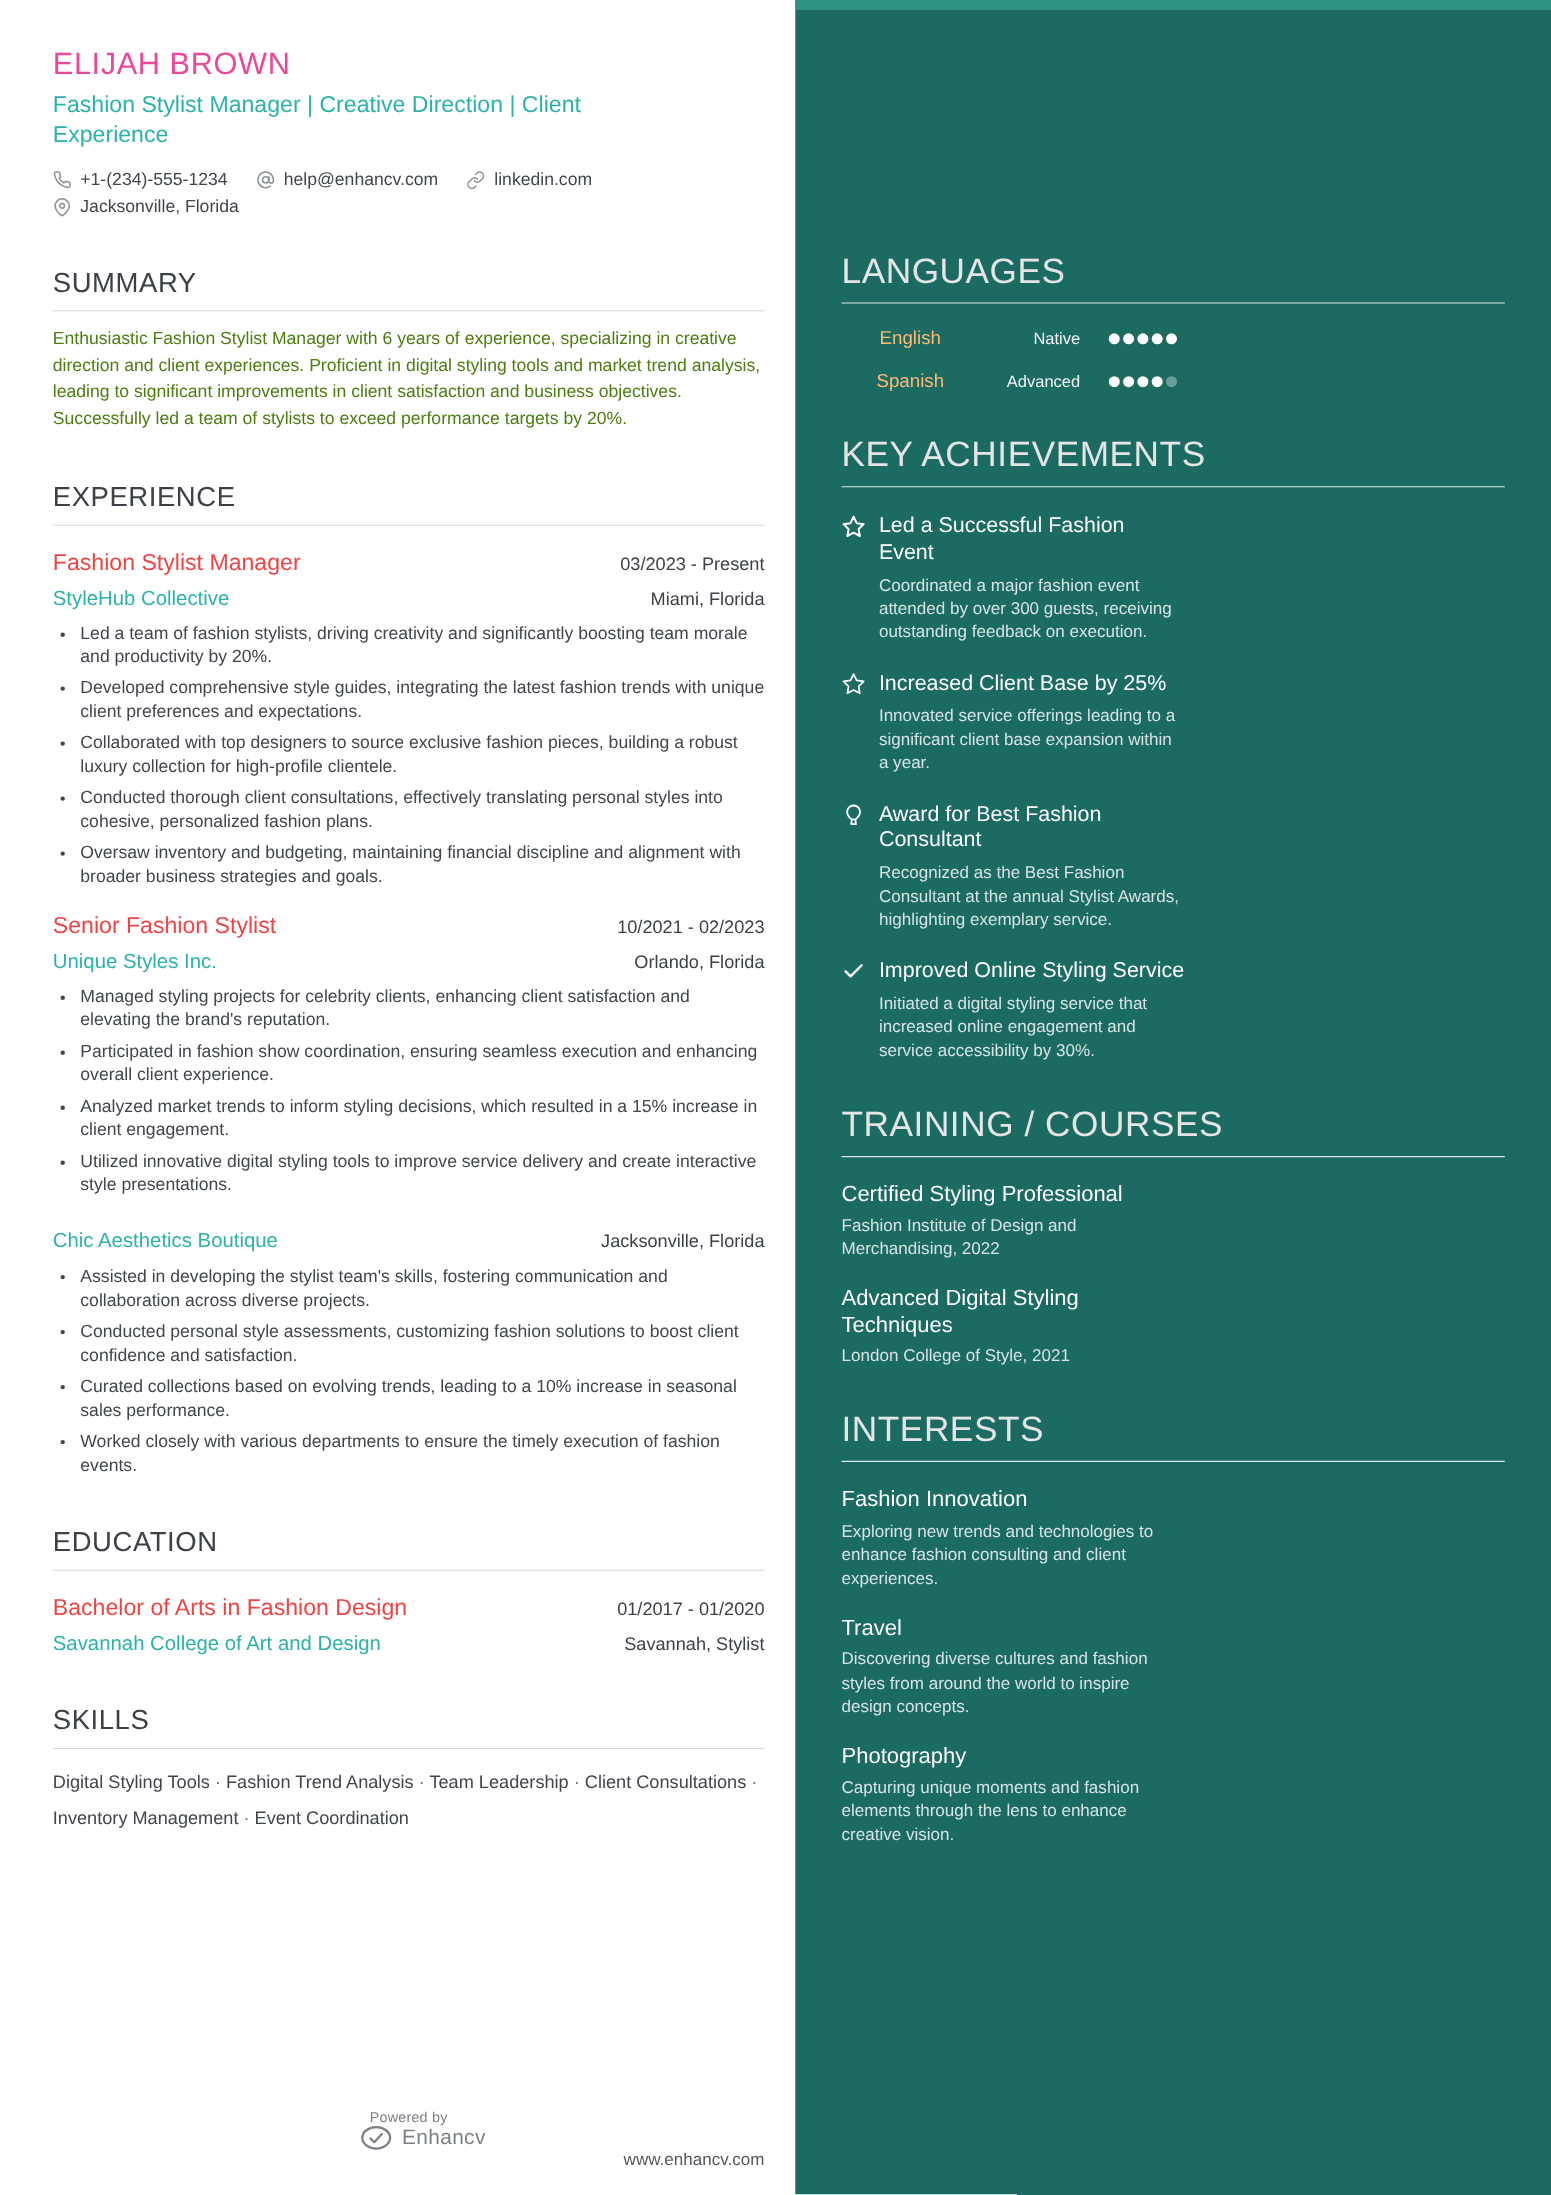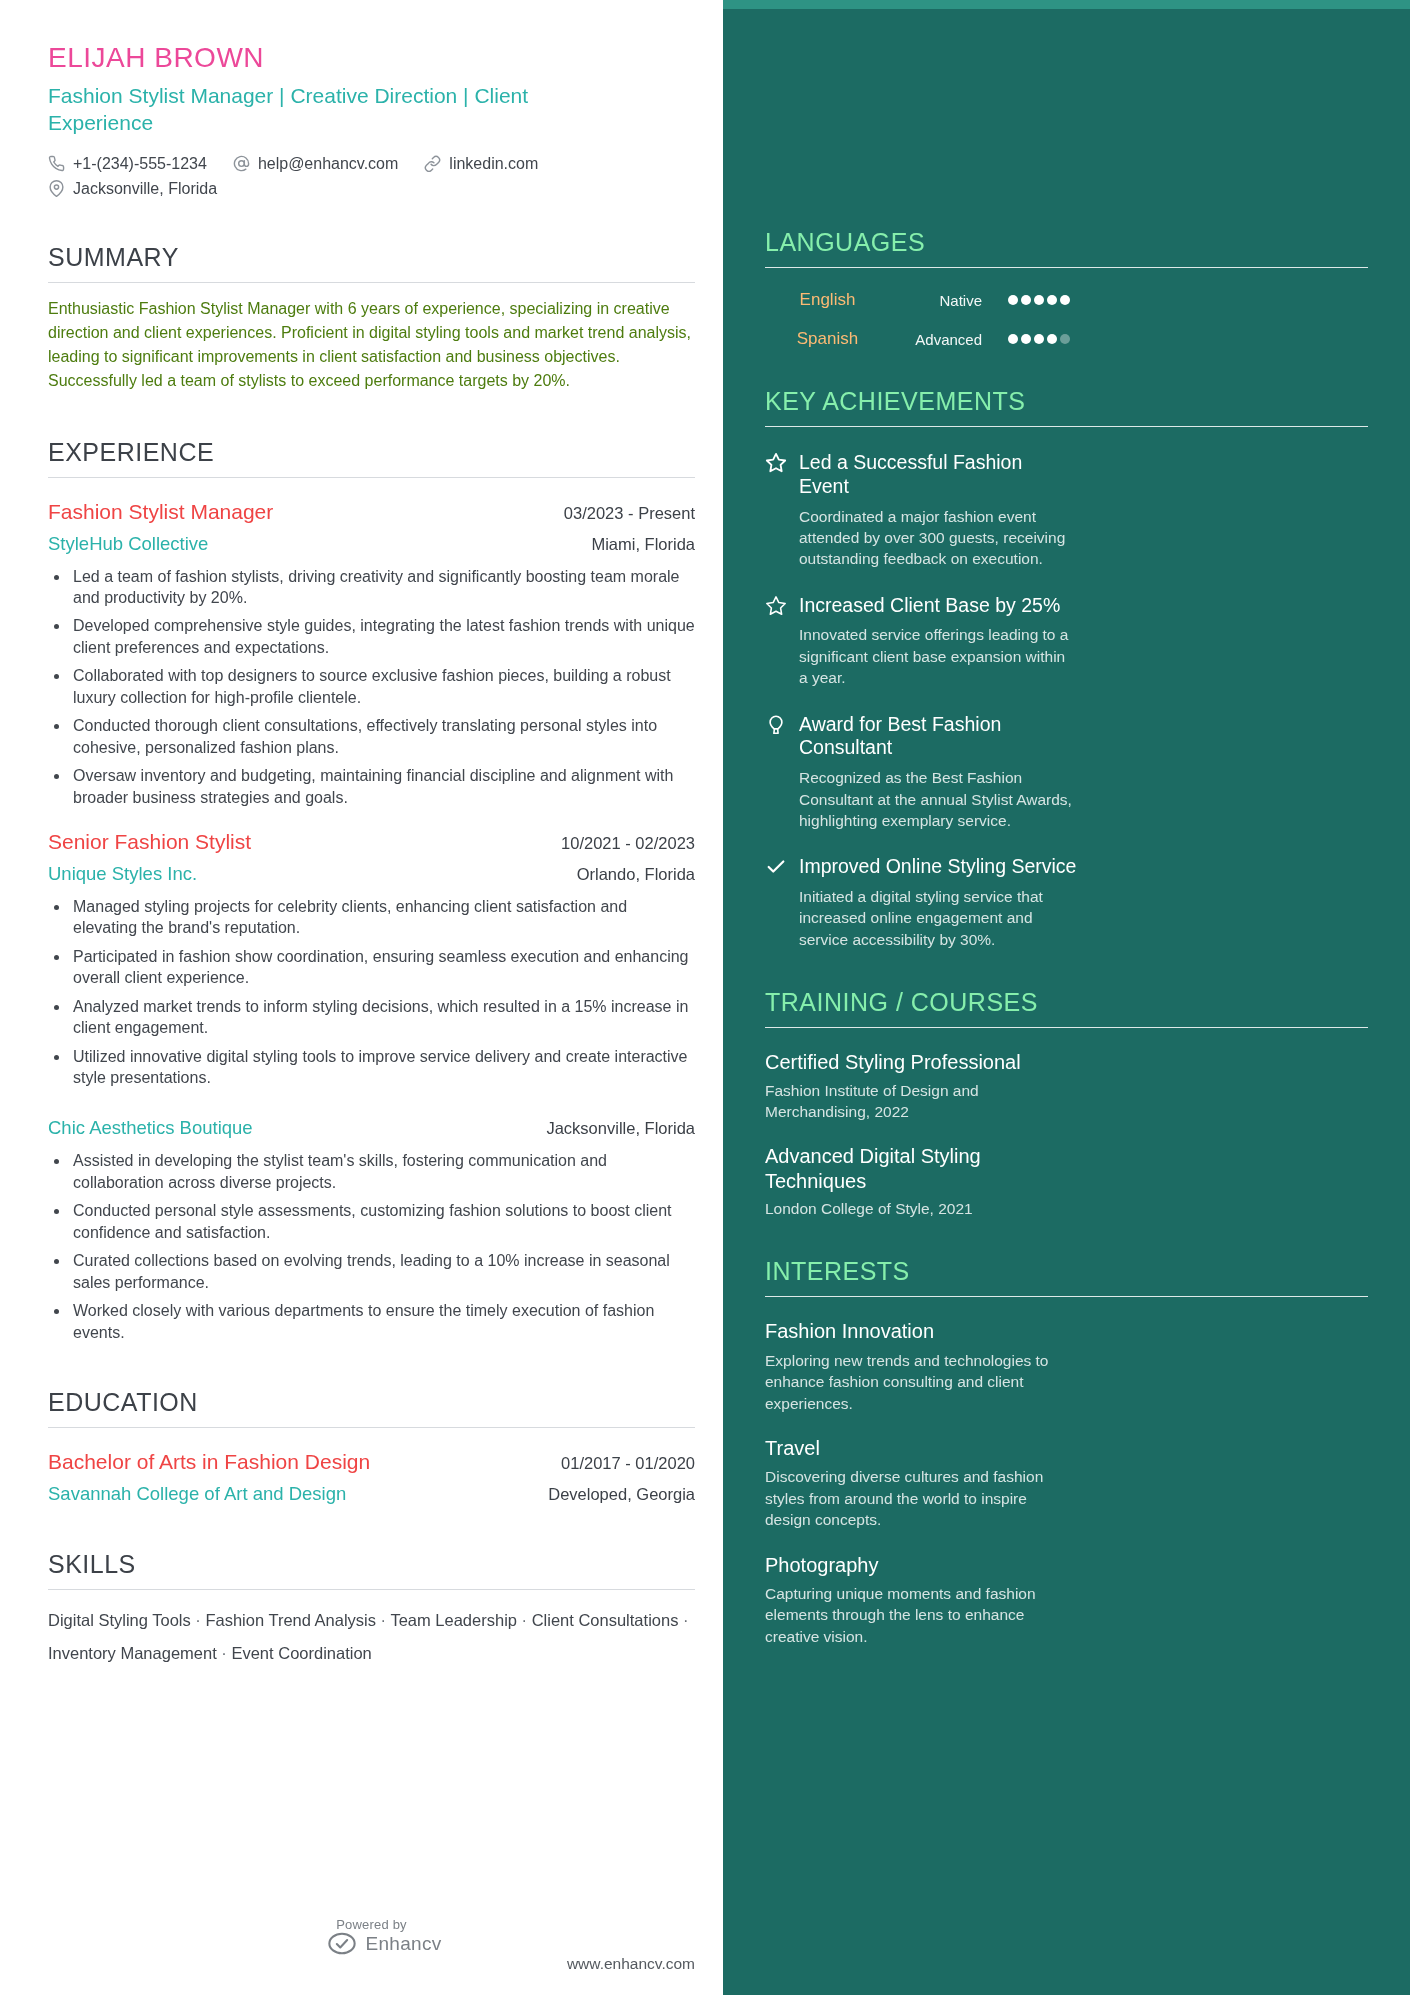--- a/index.html
+++ b/index.html
@@ -16,21 +16,21 @@
     position:absolute; top:0; right:0;
     width:687px; height:100%;
     background:#1c6b63;
     padding:228px 42px 40px 42px;
   }
   .sidebar-topstrip { position:absolute; top:0; left:0; width:100%; height:9px; background:#2e9384; }
 
   .side-sec { margin-top:38px; }
   .side-sec:first-of-type { margin-top:0; }
   .side-h {
-    font-size:25px; font-weight:400; color:#86efac; letter-spacing:0.5px;
+    font-size:32px; font-weight:400; color:#e5e5e5; letter-spacing:0.5px;
     padding-bottom:10px; border-bottom:1px solid rgba(255,255,255,0.85);
   }
 
   .lang-rows { margin-top:22px; width:305px; }
   .lang-row { display:flex; align-items:center; margin-bottom:19px; }
   .lang-name { flex:1; font-size:17px; color:#fdba74;text-align:center; }
   .lang-level-label { width:92px; text-align:right; font-size:15px; color:rgba(255,255,255,0.95); margin-right:26px; }
   .lang-dots { display:flex; gap:3px; }
   .dot { width:10px; height:10px; border-radius:50%; background:rgba(255,255,255,0.35); display:inline-block; }
   .dot.filled { background:#ffffff; }
@@ -320,21 +320,21 @@
 
     <section class="section">
       <h2 class="sec-h">EDUCATION</h2>
       <article class="job">
         <div class="row">
           <h3 class="job-title">Bachelor of Arts in Fashion Design</h3>
           <span class="job-dates">01/2017 - 01/2020</span>
         </div>
         <div class="row company-row">
           <span class="job-company">Savannah College of Art and Design</span>
-          <span class="job-location">Developed, Georgia</span>
+          <span class="job-location">Savannah, Stylist</span>
         </div>
       </article>
     </section>
 
     <section class="section">
       <h2 class="sec-h">SKILLS</h2>
       <p class="skills-line">
         <span class="skill">Digital Styling Tools</span>
         <span class="skill">Fashion Trend Analysis</span>
         <span class="skill">Team Leadership</span>

